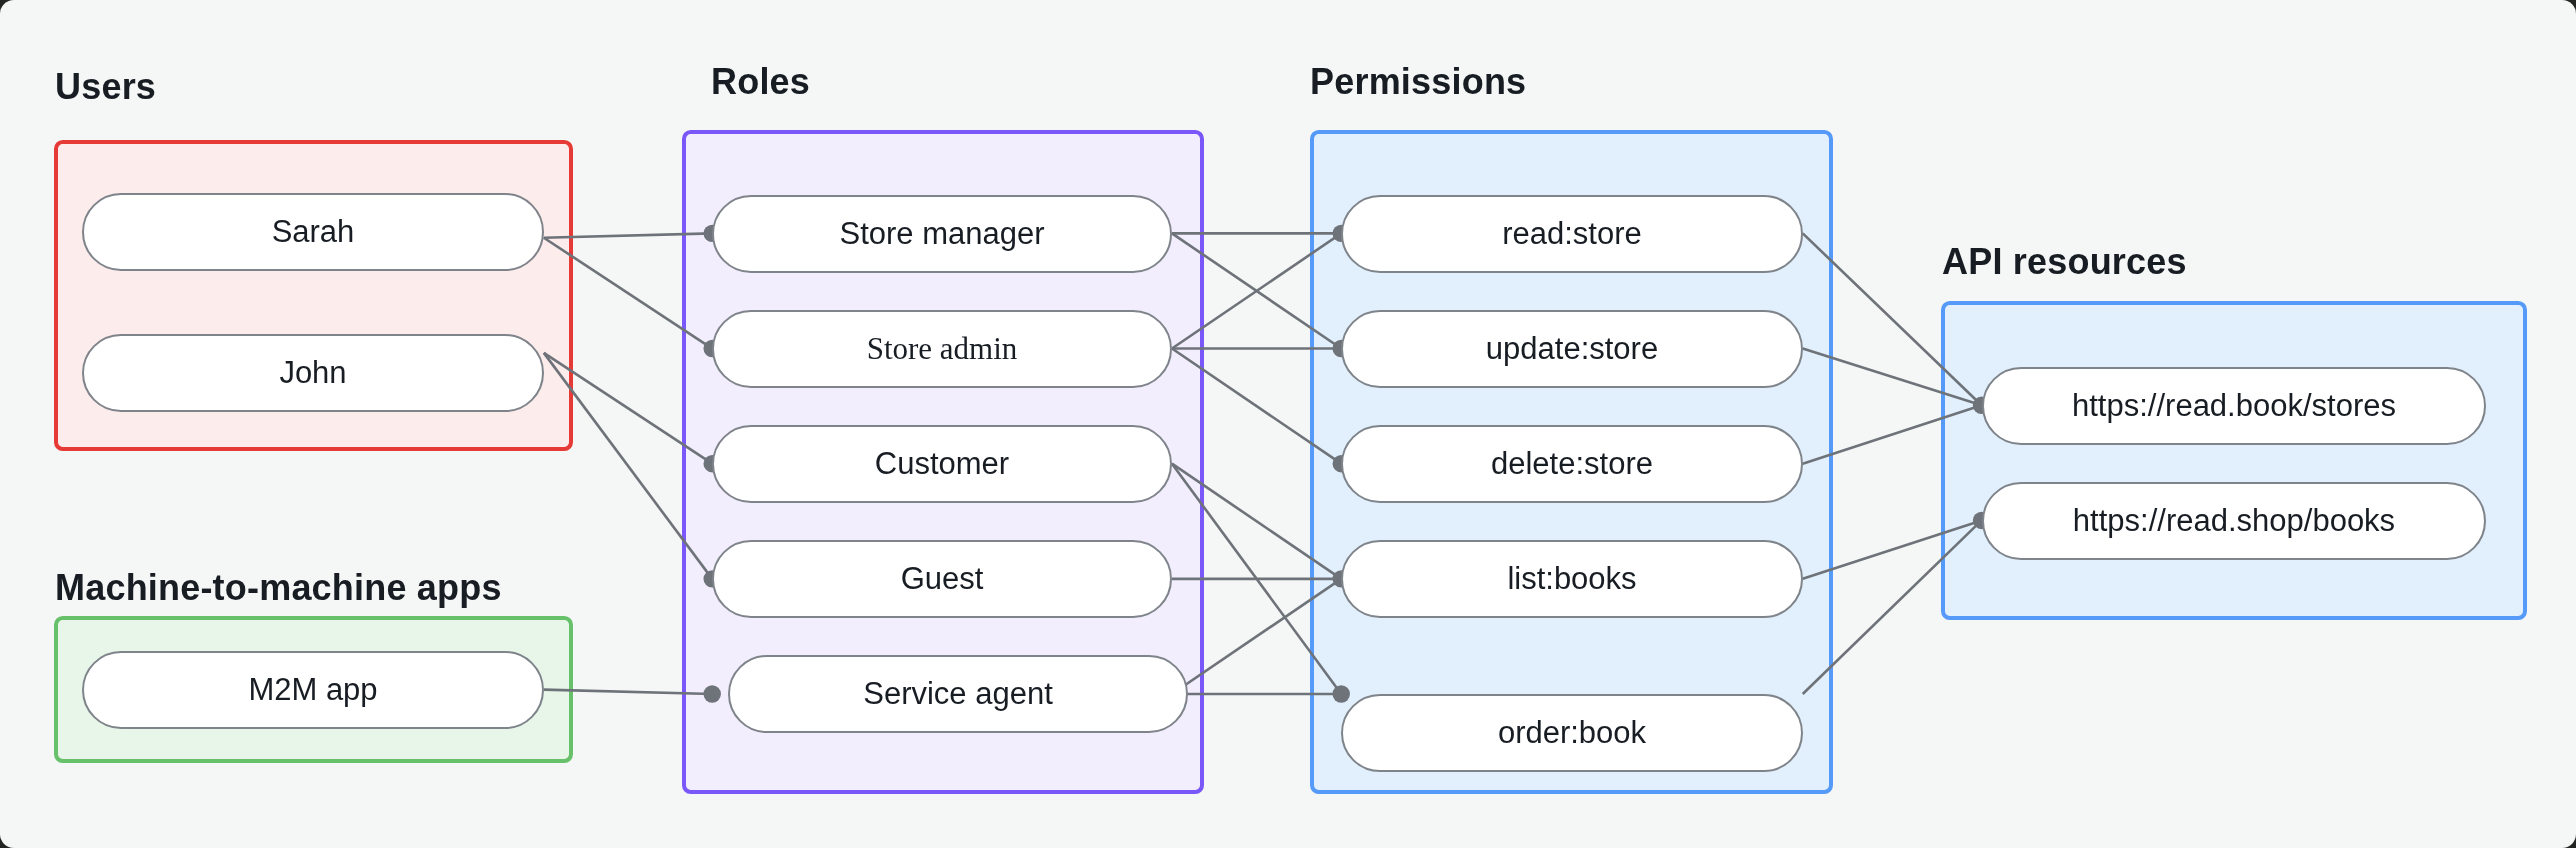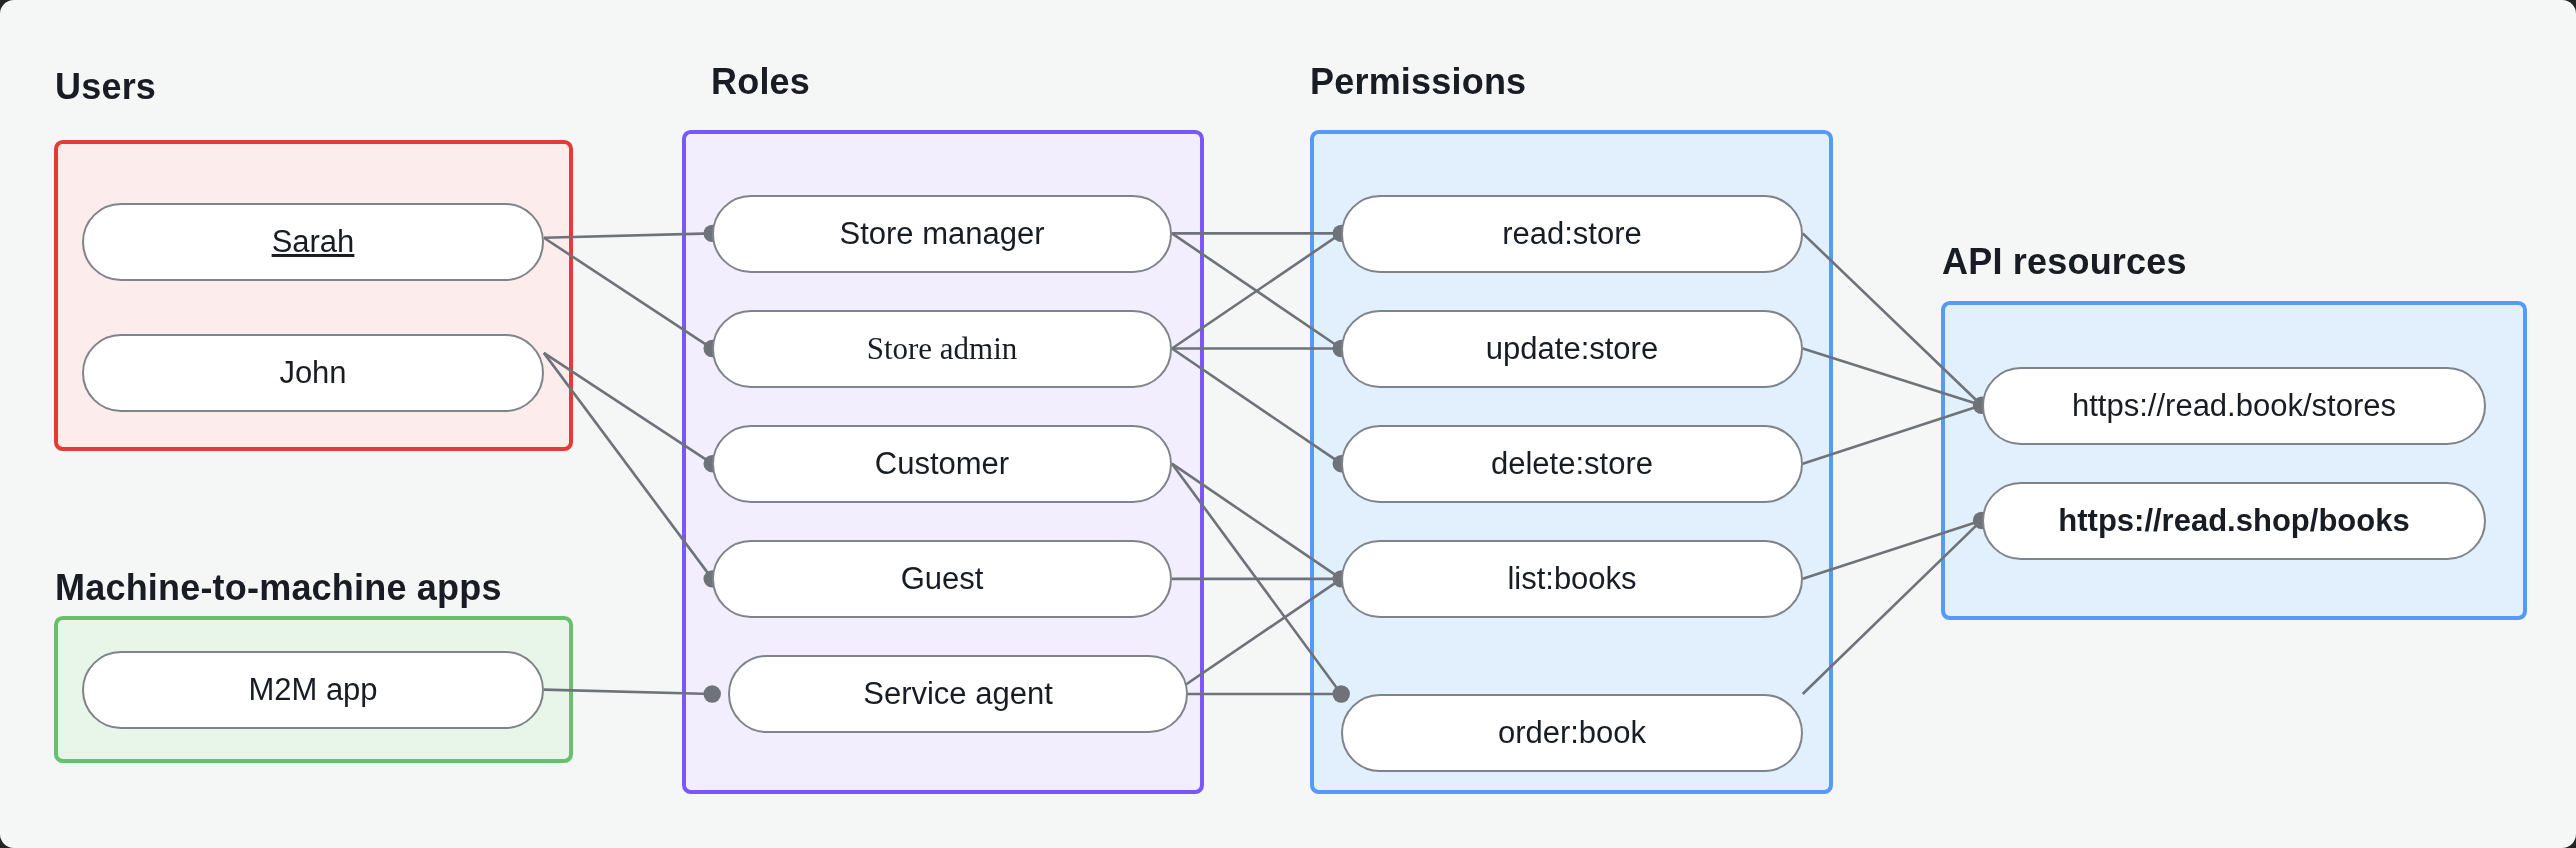--- a/index.html
+++ b/index.html
@@ -47,39 +47,39 @@
     position: absolute; z-index: 3;
     height: 78px; border-radius: 39px;
     background: var(--node_fill, #fff);
     border: 2.6px solid var(--node_border, #7f848b);
     box-sizing: border-box;
     display: flex; align-items: center; justify-content: center;
     font-size: 31px; color: var(--text, #1f242b);
     white-space: nowrap;
   }
   
-  #node-sarah { left: 82px; top: 203px; width: 462px; text-decoration: underline; }
+  #node-sarah { left: 82px; top: 193px; width: 462px; }
   #node-john  { left: 82px; top: 314px; width: 462px; margin-top: 20px; }
   
   #node-m2m-app { left: 82px; top: 651px; width: 462px; }
   
   #node-store-manager { left: 712px; top: 195px; width: 460px; }
   #node-store-admin   { left: 712px; top: 310px; width: 460px; font-family: Liberation Serif, serif; }
   #node-customer      { left: 712px; top: 425px; width: 460px; }
   #node-guest         { left: 712px; top: 540px; width: 460px; }
   #node-service-agent { left: 728px; top: 655px; width: 460px; }
   
   #node-read-store   { left: 1341px; top: 195px; width: 462px; }
   #node-update-store { left: 1341px; top: 310px; width: 462px; }
   #node-delete-store { left: 1341px; top: 425px; width: 462px; }
   #node-list-books   { left: 1341px; top: 540px; width: 462px; }
   #node-order-book   { left: 1341px; top: 694px; width: 462px; text-align: center; }
   
   #node-stores { left: 1982px; top: 367px; width: 504px; }
-  #node-books  { left: 1982px; top: 482px; width: 504px; font-weight: bold; }
+  #node-books  { left: 1982px; top: 482px; width: 504px; }
 </style>
 </head>
 <body style="--background: #222521; --panel: #f5f7f6; --users_border: #e63a36; --users_fill: #fdecec; --m2m_border: #67c16b; --m2m_fill: #e8f6e9; --roles_border: #7957f8; --roles_fill: #f3eefd; --permissions_border: #559af8; --permissions_fill: #e2f0fd; --api_border: #559af8; --api_fill: #e2f0fd; --node_border: #7f848b; --node_fill: #ffffff; --edge: #6e737a; --text: #181d24;">
 
 <div class="canvas">
   <div class="panel"></div>
 
   <svg id="edges" class="edges-layer" width="2576" height="848" viewBox="0 0 2952 972">
       <line x1="623" y1="272.5" x2="816" y2="267.5" stroke="#6e737a" stroke-width="3"></line>
       <line x1="623" y1="272.5" x2="816" y2="399.5" stroke="#6e737a" stroke-width="3"></line>

